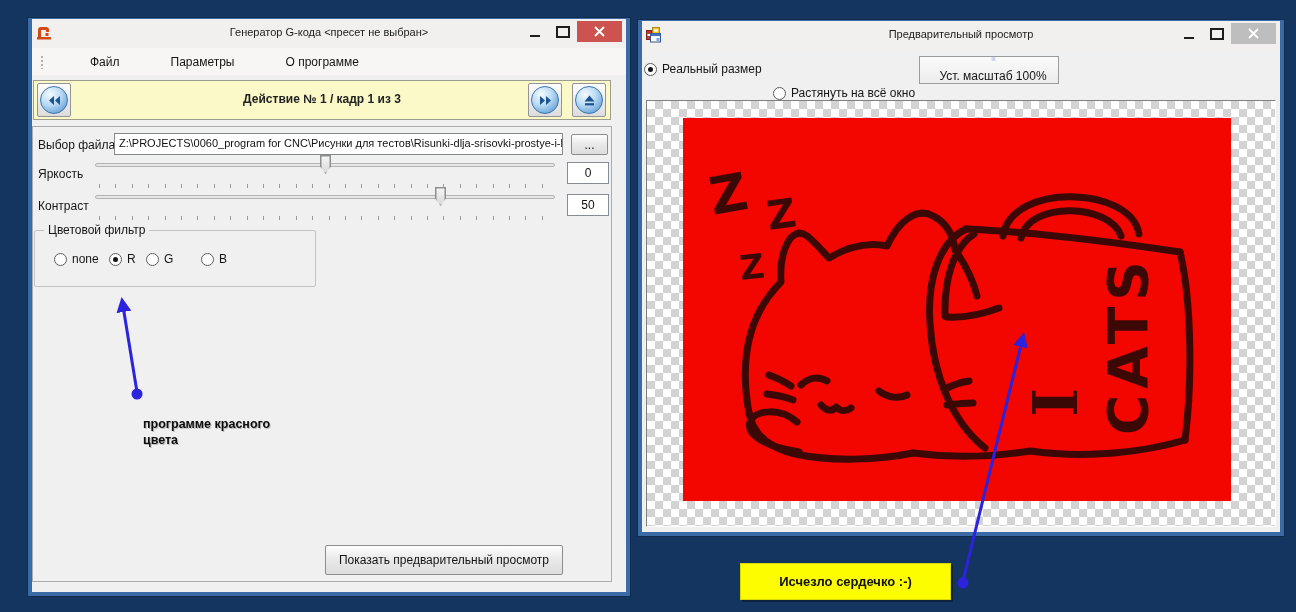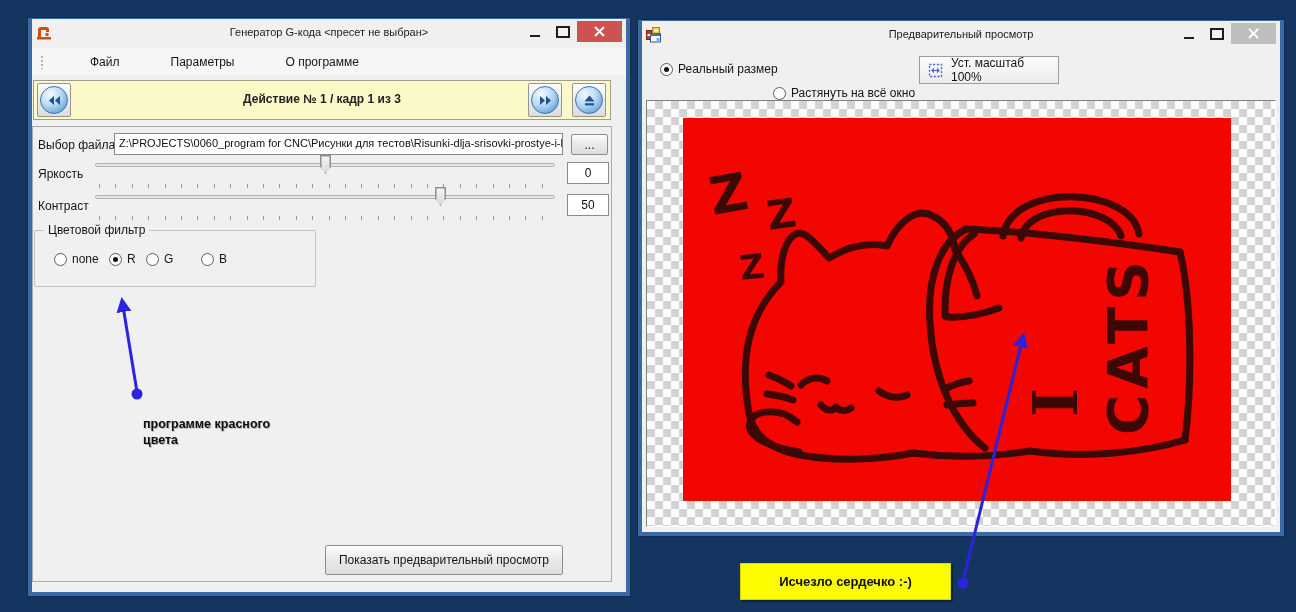--- a/index.html
+++ b/index.html
@@ -187,29 +187,29 @@
           <div class="glyph-max"></div>
         </div>
       <div class="cap-btn cap-close" style="background:#bfbebe;">
         <svg width="11" height="11" viewBox="0 0 11 11">
             <path d="M1,1 L10,10 M10,1 L1,10" stroke="#fff" stroke-width="1.8"></path>
           </svg>
       </div>
     </div>
   </div>
 
-  <div class="radio-row" style="left:18px;top:41px;">
+  <div class="radio-row" style="left:2px;top:41px;">
     <div class="radio sel"></div>
     <div class="radio-lbl">Реальный размер</div>
   </div>
   <div class="radio-row" style="left:131px;top:41px;margin-top:24px;">
     <div class="radio"></div>
     <div class="radio-lbl">Растянуть на всё окно</div>
   </div>
-  <div class="toolbar-btn" style="left:277px;top:35px;width:140px;height:28px;">
+  <div class="toolbar-btn" style="left:277px;top:35px;width:140px;height:28px;flex-direction:column;">
     <svg width="15" height="15" viewBox="0 0 15 15">
       <rect x="1.5" y="1.5" width="12" height="12" fill="none" stroke="#4a5fd0" stroke-width="1.3" stroke-dasharray="2 1.7"></rect>
       <path d="M4,7.5 h7 M6,5.5 L4,7.5 L6,9.5 M9,5.5 L11,7.5 L9,9.5" fill="none" stroke="#4a5fd0" stroke-width="1.2"></path>
     </svg>
     <span>Уст. масштаб 100%</span>
   </div>
 
   <div class="picpanel">
     <svg class="red-img" viewBox="0 0 548 383">
       <rect width="548" height="383" fill="#f30500"></rect>

